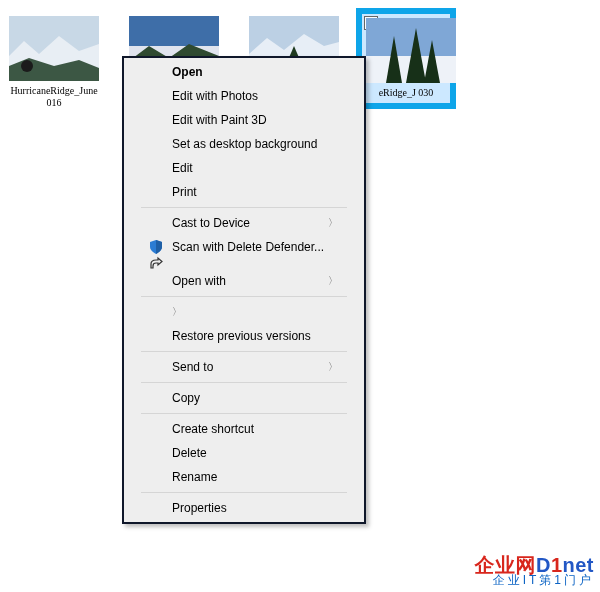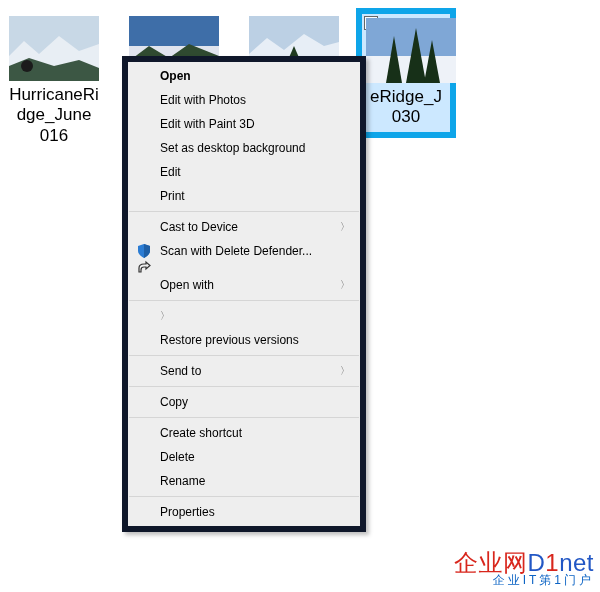--- a/index.html
+++ b/index.html
@@ -31,25 +31,26 @@
   }
   .thumb {
     width: 90px;
     height: 65px;
     margin: 0 auto 4px;
     position: relative;
     background: #88a;
     display: block;
   }
   .file-label {
-    font-size: 17px;
+    font-size: 10px;
     line-height: 1.2;
     word-wrap: break-word;
     color: #000;
     display: block;
+    font-family: Liberation Serif, serif;
   }
   .checkbox-mark {
     position: absolute;
     top: 2px;
     left: 2px;
     width: 14px;
     height: 14px;
     background: rgba(255,255,255,0.9);
     border: 1px solid #666;
     display: flex;
@@ -61,23 +62,23 @@
   
   .thumb svg { width: 100%; height: 100%; display: block; }
 
   
   .context-menu {
     position: absolute;
     left: 122px;
     top: 56px;
     width: 244px;
     background: #eeeeee;
-    border: 6px solid #0f172a;
+    border: 2px solid #0f172a;
     box-shadow: 3px 3px 4px rgba(0,0,0,0.25);
-    padding: 2px 0;
+    padding: 2px 16px;
   }
   .menu-item {
     display: flex;
     align-items: center;
     padding: 5px 10px 5px 32px;
     position: relative;
     cursor: default;
     font-size: 12px;
     color: #000;
   }
@@ -104,22 +105,22 @@
 
   
   .watermark {
     position: absolute;
     right: 6px;
     bottom: 6px;
     text-align: right;
     line-height: 1;
   }
   .wm-top {
-    font-size: 24px;
-    font-weight: 400;
+    font-size: 20px;
+    font-weight: 700;
     color: #d8261c;
     letter-spacing: 0.5px;
     text-align: right;
   }
   .wm-top .net { color: #2257c5; }
   .wm-bot {
     font-size: 12px;
     color: #0b63c4;
     letter-spacing: 3px;
     margin-top: -1px;

